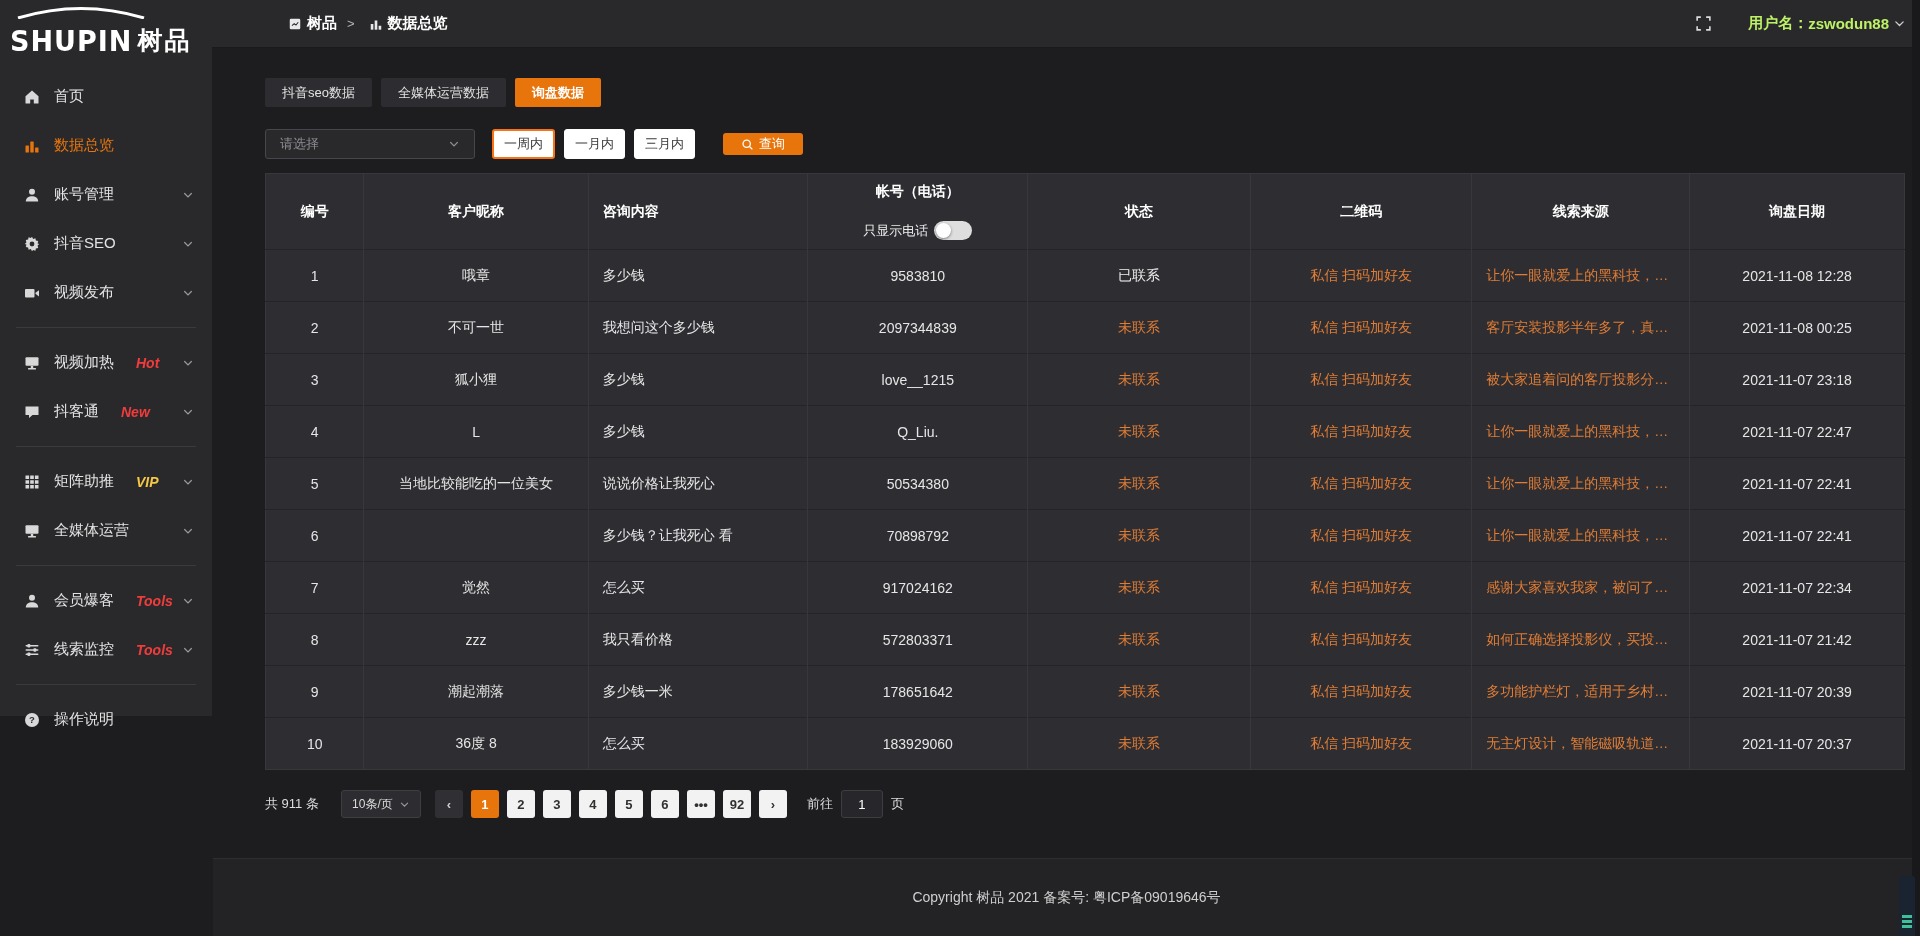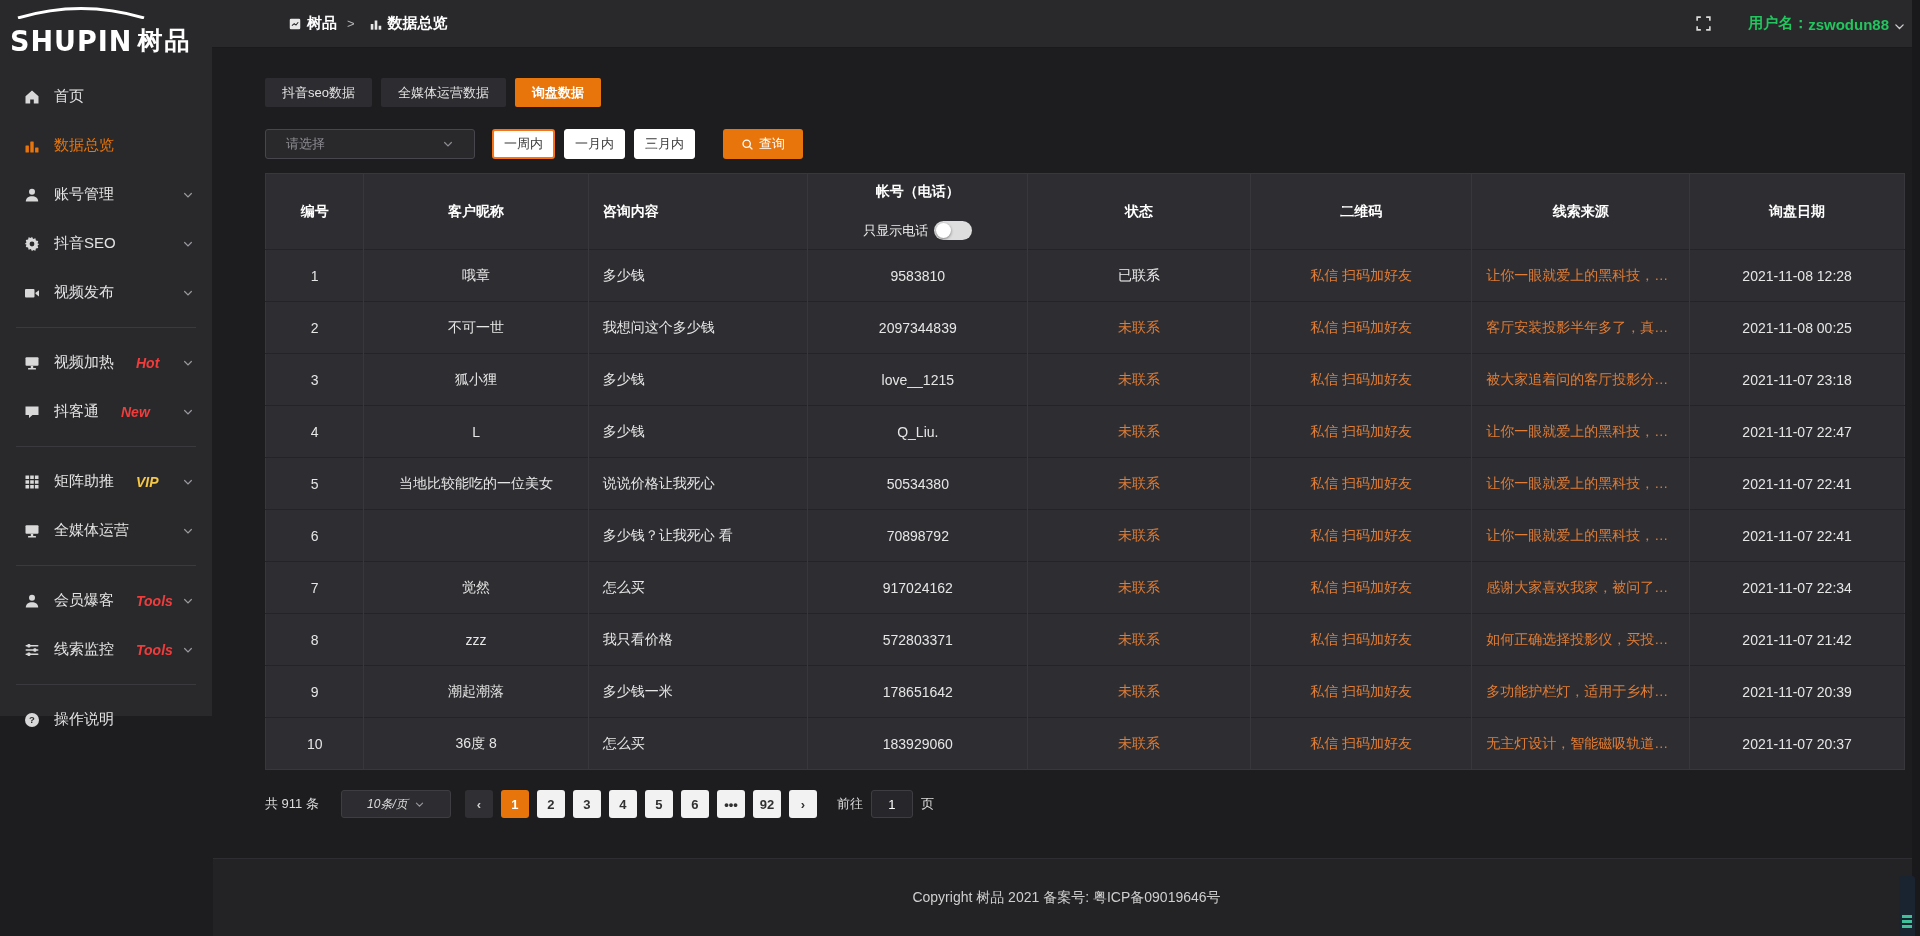--- a/index.html
+++ b/index.html
@@ -31,55 +31,55 @@
   .side-chevron { margin-left:auto; width:12px; height:12px; color:#9a9a9e; flex:none; }
   .side-divider { height:1px; background:#3a3a3e; margin:10px 16px; }
   
   .topbar { position:absolute; left:212px; right:0; top:0; height:48px; background:#29292c; border-bottom:1px solid #1a1a1c; display:flex; align-items:center; z-index:5; }
   .breadcrumb { display:flex; align-items:center; margin-left:76px; font-size:15px; font-weight:bold; color:#fff; }
   .bc-icon { width:14px; height:14px; margin-right:5px; display:inline-flex; }
   .bc-icon svg { width:14px; height:14px; fill:#e8e8e8; }
   .bc-sep { color:#b5b5b8; font-weight:normal; margin:0 14px 0 10px; font-size:13px; }
   .topbar-right { margin-left:auto; display:flex; align-items:center; padding-right:14px; }
   .fs-icon { width:17px; height:17px; display:inline-flex; cursor:pointer; }
-  .user-box { display:flex; align-items:flex-end; margin-left:36px; cursor:pointer; font-size:15px; font-weight:bold; color:#22c55e; }
+  .user-box { display:flex; align-items:center; margin-left:36px; cursor:pointer; font-size:15px; font-weight:bold; color:#bef264; }
   .user-caret { width:13px; height:13px; margin-left:4px; color:#cfcfcf; }
   
   .content { position:absolute; left:212px; top:48px; right:0; }
   .tabs-row { margin:30px 0 0 53px; display:flex; gap:9px; }
   .tab-btn { height:29px; padding:0 17px; background:#2d2d31; color:#e3e3e3; font-size:13px; border:none; border-radius:2px; cursor:pointer; font-family:inherit; }
   .tab-btn.active { background:#e8750c; color:#fff; font-weight:bold; }
   .filter-row { margin:22px 0 0 53px; display:flex; align-items:center; }
-  .select-box { width:210px; height:30px; background:#29292c; border:1px solid #46464c; border-radius:3px; display:flex; align-items:center; padding:0 20px; color:#8d8d93; font-size:13px; cursor:pointer; }
+  .select-box { width:210px; height:30px; background:#29292c; border:1px solid #46464c; border-radius:3px; display:flex; align-items:center; padding:0 14px; color:#8d8d93; font-size:13px; cursor:pointer; }
   .select-box .caret { margin-left:auto; width:12px; height:12px; color:#8d8d93; }
   .period-btn { height:30px; min-width:58px; padding:0 10px; margin-left:9px; background:#fff; color:#3a3a3a; border:1px solid #fff; border-radius:3px; font-size:13px; cursor:pointer; font-family:inherit; }
   .period-btn:first-of-type { margin-left:17px; }
   .period-btn.selected { border:2px solid #f97316; }
-  .search-btn { height:30px; padding:0 18px; margin-left:28px; background:#e8750c; color:#fff; border:none; border-radius:3px; font-size:13px; cursor:pointer; display:flex; align-items:center; gap:5px; font-family:inherit; }
+  .search-btn { height:22px; padding:0 18px; margin-left:28px; background:#e8750c; color:#fff; border:none; border-radius:3px; font-size:13px; cursor:pointer; display:flex; align-items:center; gap:5px; font-family:inherit; }
   .search-btn svg { width:13px; height:13px; }
   
   .table-wrap { margin:14px 15px 0 53px; }
   table { width:100%; border-collapse:collapse; table-layout:fixed; background:#2e2e32; border:1px solid #38383c; }
   th, td { border-right:1px solid #38383c; font-size:14px; overflow:hidden; white-space:nowrap; text-overflow:ellipsis; }
   th:last-child, td:last-child { border-right:none; }
   thead tr { height:76px; }
   th { color:#fff; font-weight:bold; text-align:center; }
   tbody tr { height:52px; border-top:1px solid #242428; }
   td { color:#e6e6e6; text-align:center; }
   .c-left { text-align:left; padding:0 14px; }
   td.link { color:#e07c35; cursor:pointer; }
   td.status-un { color:#e07c35; }
   td.status-ok { color:#efefef; }
   .th-sub { margin-top:20px; font-size:13px; font-weight:normal; color:#ececec; display:flex; align-items:center; justify-content:center; gap:6px; }
   .toggle { width:38px; height:19px; border-radius:10px; background:#dedede; position:relative; display:inline-block; cursor:pointer; }
   .toggle .knob { position:absolute; left:2px; top:2px; width:15px; height:15px; border-radius:50%; background:#fff; box-shadow:0 1px 3px rgba(0,0,0,.45); }
   
   .pager { margin:20px 0 0 53px; display:flex; align-items:center; font-size:13px; color:#dcdcdc; }
   .pager-total { margin-right:22px; }
-  .pagesize { width:110px; height:28px; background:#2d2d31; border:1px solid #3d3d42; border-radius:3px; display:flex; align-items:center; justify-content:center; gap:6px; cursor:pointer; color:#dcdcdc; font-size:12px;font-style:italic; }
+  .pagesize { width:80px; height:28px; background:#2d2d31; border:1px solid #3d3d42; border-radius:3px; display:flex; align-items:center; justify-content:center; gap:6px; cursor:pointer; color:#dcdcdc; font-size:12px; }
   .pagesize .caret { width:11px; height:11px; color:#9a9a9e; }
   .pg-btn { min-width:28px; height:28px; border:none; border-radius:3px; margin-left:8px; background:#f2f2f2; color:#303030; font-size:13px; font-weight:bold; cursor:pointer; font-family:inherit; display:inline-flex; align-items:center; justify-content:center; padding:0 6px; }
   .pg-btn.prev { background:#303034; color:#cfcfcf; margin-left:14px; }
   .pg-btn.active { background:#e8750c; color:#fff; }
   .pg-goto { display:flex; align-items:center; margin-left:20px; gap:8px; }
   .goto-input { width:42px; height:28px; background:#27272b; border:1px solid #3d3d42; border-radius:3px; color:#fff; text-align:center; font-size:13px; font-family:inherit; }
   
   .footer { position:absolute; left:213px; right:0; bottom:0; height:78px; background:#232326; border-top:1px solid #2e2e32; display:flex; align-items:center; justify-content:center; }
   .footer-text { color:#cfcfcf; font-size:14px; }
   

